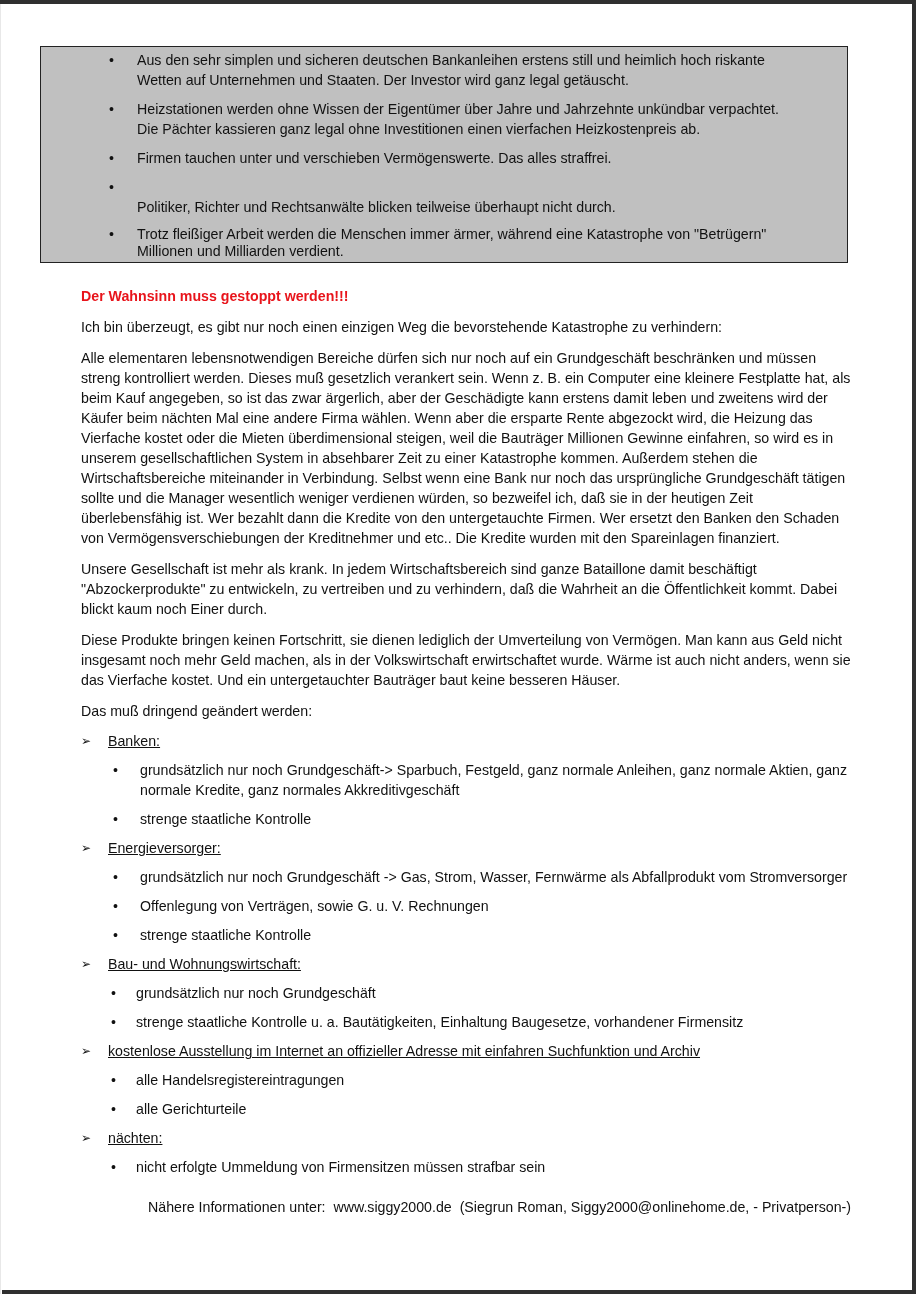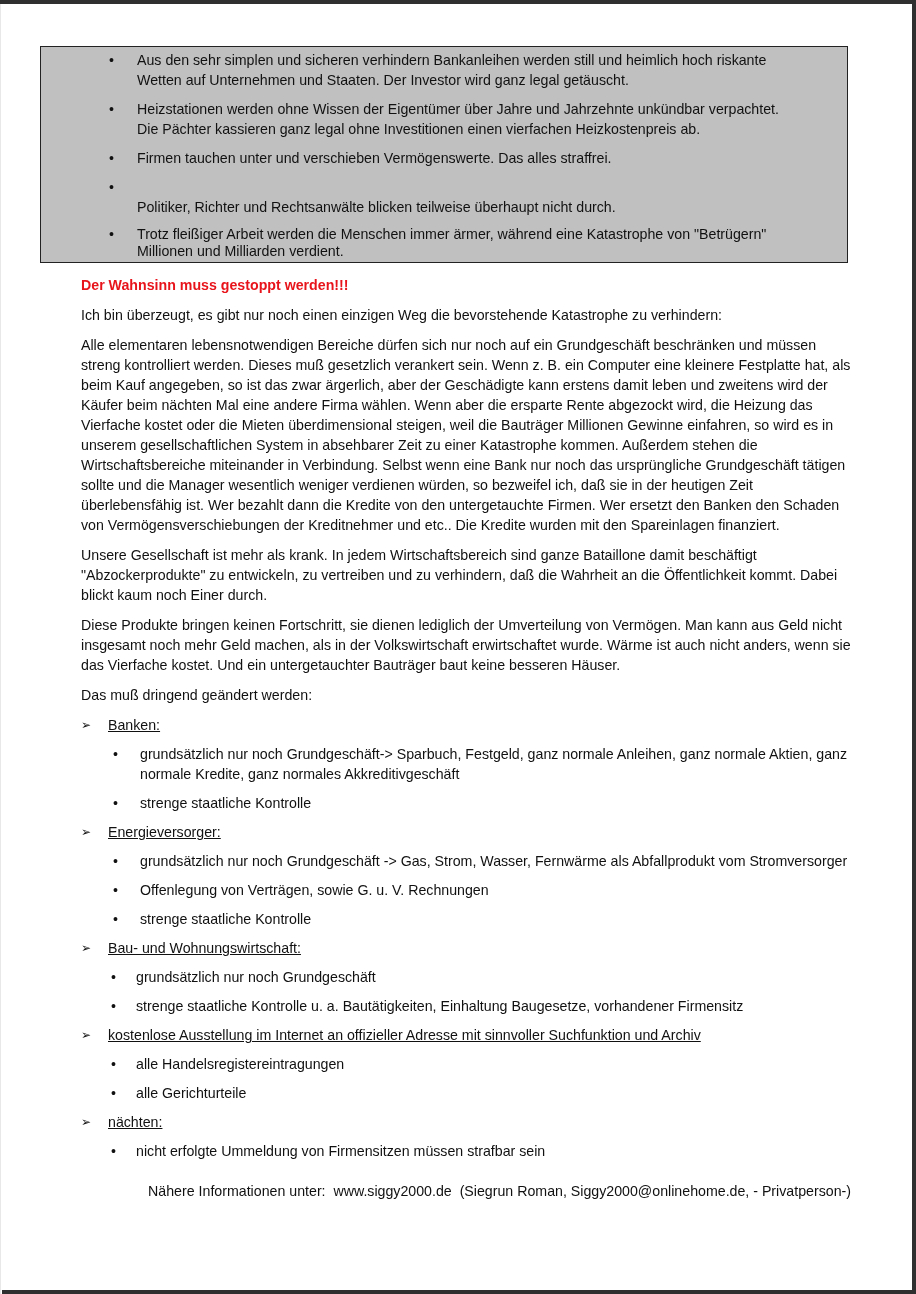--- a/index.html
+++ b/index.html
@@ -17,21 +17,21 @@
   .greybox {
     position: absolute; left: 40px; top: 46px; width: 808px; height: 217px;
     background: #c0c0c0; border: 1px solid #222;
     box-sizing: border-box; overflow: hidden;
   }
   .greybox ul { list-style: none; margin: 0; padding: 3px 0 0 0; }
   .greybox li { position: relative; padding-left: 96px; margin-bottom: 9px; font-size: 14.2px; line-height: 20px; }
   .greybox li .bullet { position: absolute; left: 68px; top: 0; }
 
   .content { position: absolute; left: 81px; top: 275px; width: 770px; font-size: 14.2px; line-height: 20px; }
-  .content p { margin: 0 0 10px 0; }
+  .content p { margin: 11px 0 10px 0; }
   .red-title { color: #e8141b; font-weight: bold; margin-bottom: 10px !important; }
 
   .section { margin: 0; }
   .section-head { position: relative; padding-left: 27px; height: 20px; margin-bottom: 9px; }
   .section-head .arrow { position: absolute; left: 0; top: 0; font-size: 12px; }
   .section-head .title { font-weight: normal; text-decoration: underline; }
   .items { list-style: none; margin: 0; padding: 0; }
   .items li { position: relative; padding-left: 59px; margin-bottom: 9px; }
   .items li .bullet { position: absolute; left: 32px; top: 0; }
   .items.narrow li { padding-left: 55px; }
@@ -41,21 +41,21 @@
 </head>
 <body>
 
 <div class="frame-left"></div>
 <div class="frame-top"></div>
 <div class="frame-right"></div>
 <div class="frame-bottom"></div>
 
 <div class="greybox">
   <ul>
-    <li><span class="bullet">•</span><span>Aus den sehr simplen und sicheren verhindern Bankanleihen werden still und heimlich hoch riskante</span><br><span>Wetten auf Unternehmen und Staaten. Der Investor wird ganz legal getäuscht.</span></li>
+    <li><span class="bullet">•</span><span>Aus den sehr simplen und sicheren deutschen Bankanleihen erstens still und heimlich hoch riskante</span><br><span>Wetten auf Unternehmen und Staaten. Der Investor wird ganz legal getäuscht.</span></li>
     <li><span class="bullet">•</span><span>Heizstationen werden ohne Wissen der Eigentümer über Jahre und Jahrzehnte unkündbar verpachtet.</span><br><span>Die Pächter kassieren ganz legal ohne Investitionen einen vierfachen Heizkostenpreis ab.</span></li>
     <li><span class="bullet">•</span><span>Firmen tauchen unter und verschieben Vermögenswerte. Das alles straffrei.</span></li>
     <li><span class="bullet">•</span><br><span>Politiker, Richter und Rechtsanwälte blicken teilweise überhaupt nicht durch.</span></li>
     <li style="line-height:17px;"><span class="bullet">•</span><span>Trotz fleißiger Arbeit werden die Menschen immer ärmer, während eine Katastrophe von "Betrügern"</span><br><span>Millionen und Milliarden verdient.</span></li>
   </ul>
 </div>
 
 <div class="content">
   <p class="red-title">Der Wahnsinn muss gestoppt werden!!!</p>
   <p>Ich bin überzeugt, es gibt nur noch einen einzigen Weg die bevorstehende Katastrophe zu verhindern:</p>
@@ -94,21 +94,21 @@
     </div>
     <ul class="items narrow">
       <li><span class="bullet">•</span><span>grundsätzlich nur noch Grundgeschäft</span></li>
       <li><span class="bullet">•</span><span>strenge staatliche Kontrolle u. a. Bautätigkeiten, Einhaltung Baugesetze, vorhandener Firmensitz</span></li>
     </ul>
   </div>
 
   <div class="section">
     <div class="section-head">
       <span class="arrow">➢</span>
-      <span class="title">kostenlose Ausstellung im Internet an offizieller Adresse mit sinnvoller Suchfunktion und Archiv</span>
+      <span class="title">kostenlose Ausstellung im Internet an offizieller Adresse mit einfahren Suchfunktion und Archiv</span>
     </div>
     <ul class="items narrow">
       <li><span class="bullet">•</span><span>alle Handelsregistereintragungen</span></li>
       <li><span class="bullet">•</span><span>alle Gerichturteile</span></li>
     </ul>
   </div>
 
   <div class="section">
     <div class="section-head">
       <span class="arrow">➢</span>

